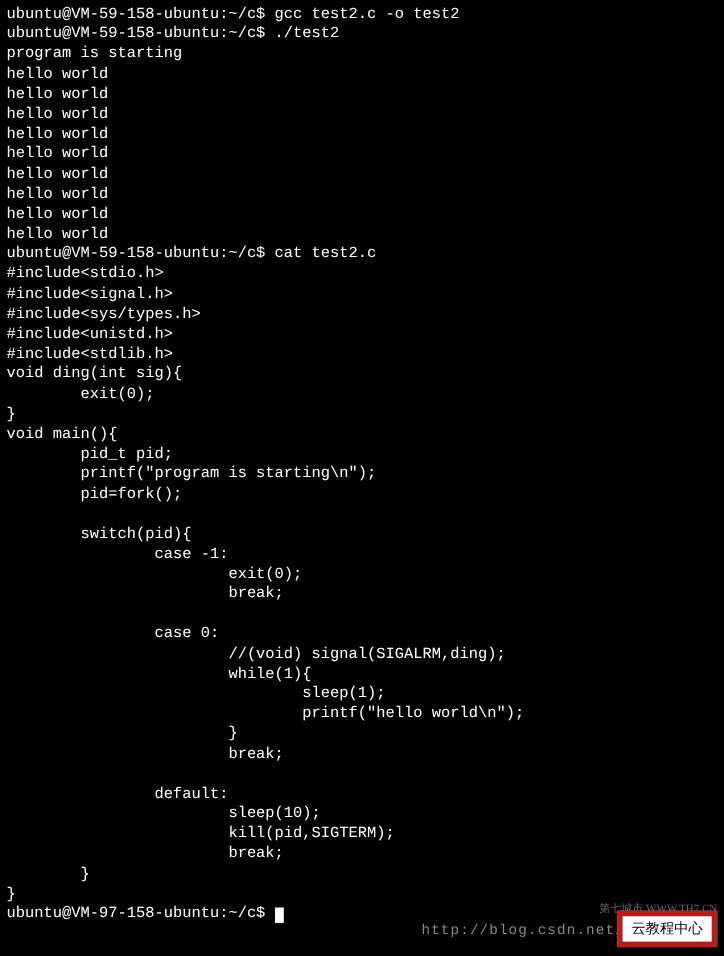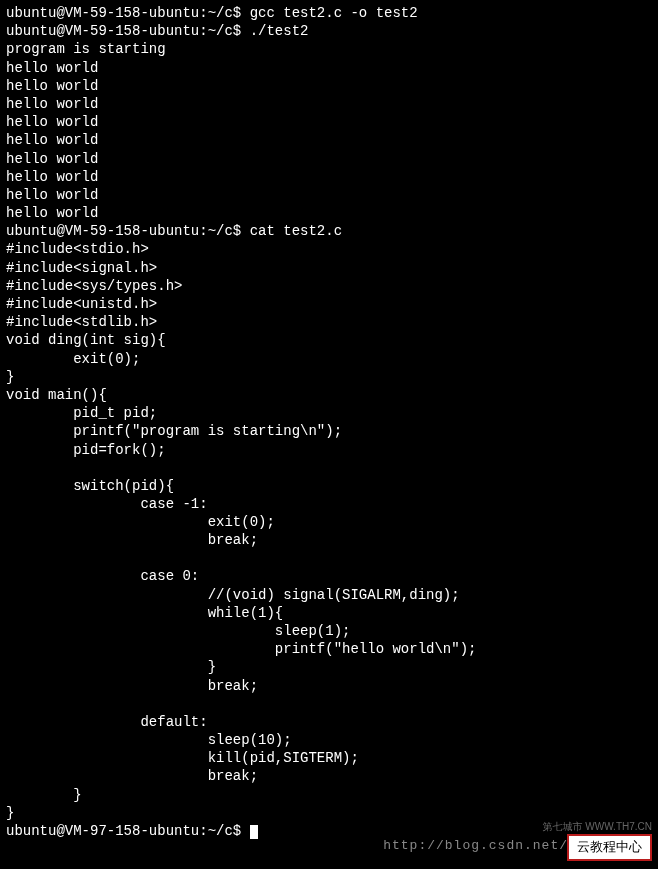--- a/index.html
+++ b/index.html
@@ -41,31 +41,31 @@
       font-family: Liberation Mono, monospace;
       font-size: 13px;
       letter-spacing: 1px;
     }
     .watermark-badge {
       position: absolute;
       bottom: 8px;
       right: 6px;
       background: #ffffff;
       color: #000000;
-      border: 2px solid #b91c1c;
+      border: 5px solid #b91c1c;
       font-family: SimSun, Arial, sans-serif;
       font-size: 13px;
       padding: 3px 8px;
     }
     .watermark-sub {
       position: absolute;
       bottom: 36px;
       right: 6px;
       color: #666666;
-      font-family: Liberation Sans, sans-serif;
+      font-family: Liberation Serif, serif;
       font-size: 10px;
     }
   </style>
 </head>
 <body>
 
 <div class="terminal" id="terminal-lines"><div class="line">ubuntu@VM-59-158-ubuntu:~/c$ gcc test2.c -o test2</div><div class="line">ubuntu@VM-59-158-ubuntu:~/c$ ./test2</div><div class="line">program is starting</div><div class="line">hello world</div><div class="line">hello world</div><div class="line">hello world</div><div class="line">hello world</div><div class="line">hello world</div><div class="line">hello world</div><div class="line">hello world</div><div class="line">hello world</div><div class="line">hello world</div><div class="line">ubuntu@VM-59-158-ubuntu:~/c$ cat test2.c</div><div class="line">#include&lt;stdio.h&gt;</div><div class="line">#include&lt;signal.h&gt;</div><div class="line">#include&lt;sys/types.h&gt;</div><div class="line">#include&lt;unistd.h&gt;</div><div class="line">#include&lt;stdlib.h&gt;</div><div class="line">void ding(int sig){</div><div class="line">        exit(0);</div><div class="line">}</div><div class="line">void main(){</div><div class="line">        pid_t pid;</div><div class="line">        printf("program is starting\n");</div><div class="line">        pid=fork();</div><div class="line"></div><div class="line">        switch(pid){</div><div class="line">                case -1:</div><div class="line">                        exit(0);</div><div class="line">                        break;</div><div class="line"></div><div class="line">                case 0:</div><div class="line">                        //(void) signal(SIGALRM,ding);</div><div class="line">                        while(1){</div><div class="line">                                sleep(1);</div><div class="line">                                printf("hello world\n");</div><div class="line">                        }</div><div class="line">                        break;</div><div class="line"></div><div class="line">                default:</div><div class="line">                        sleep(10);</div><div class="line">                        kill(pid,SIGTERM);</div><div class="line">                        break;</div><div class="line">        }</div><div class="line">}</div></div>
 <div class="line">
   <span>ubuntu@VM-97-158-ubuntu:~/c$ </span><span class="cursor"></span>
 </div>

